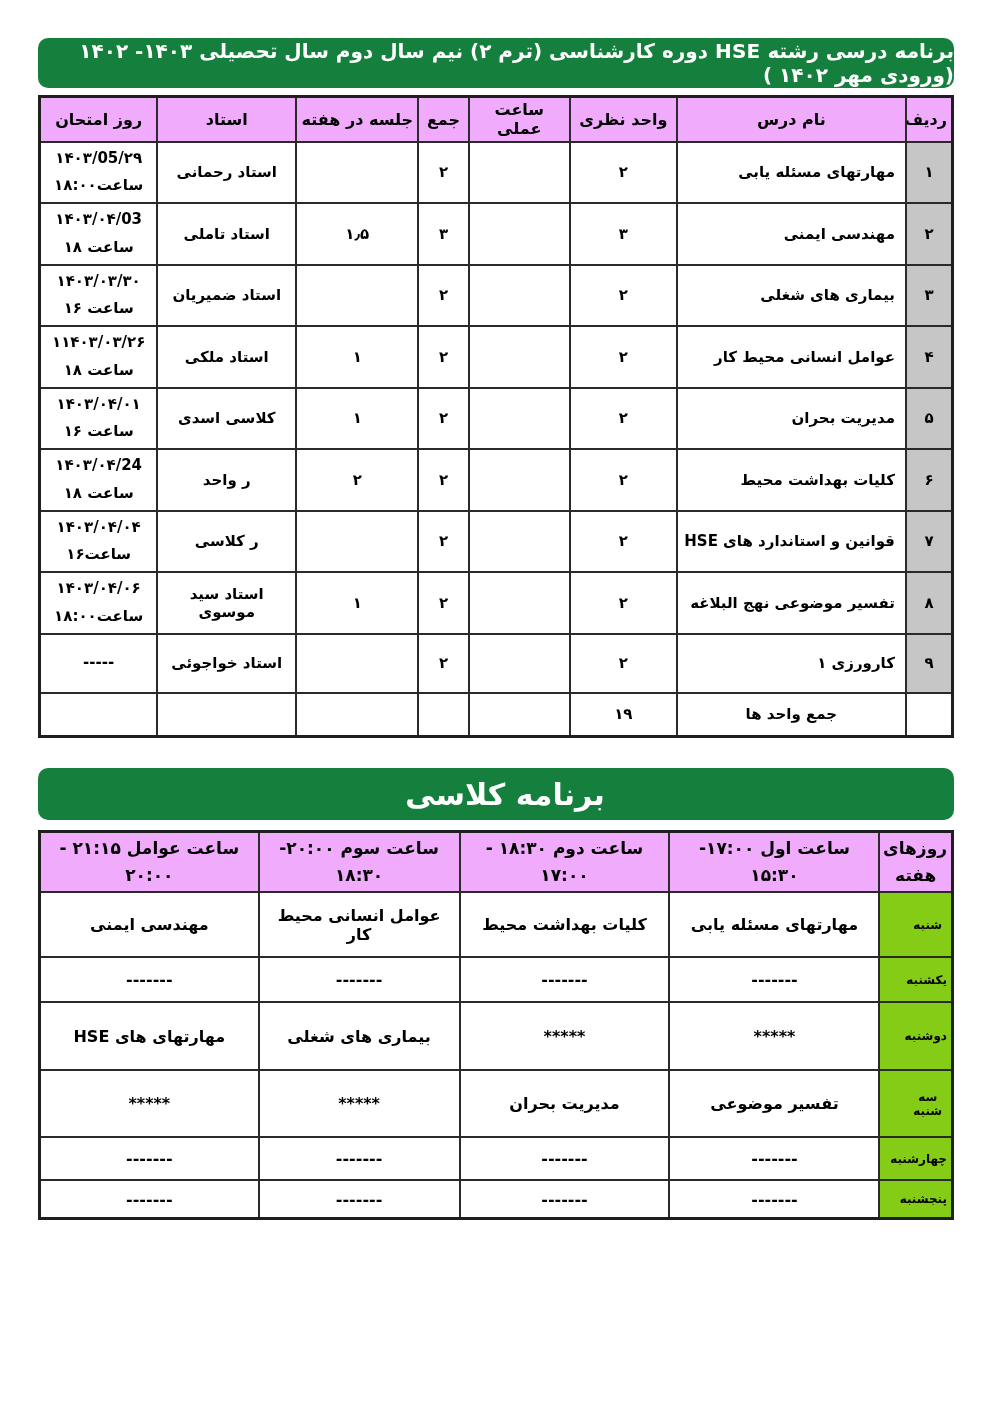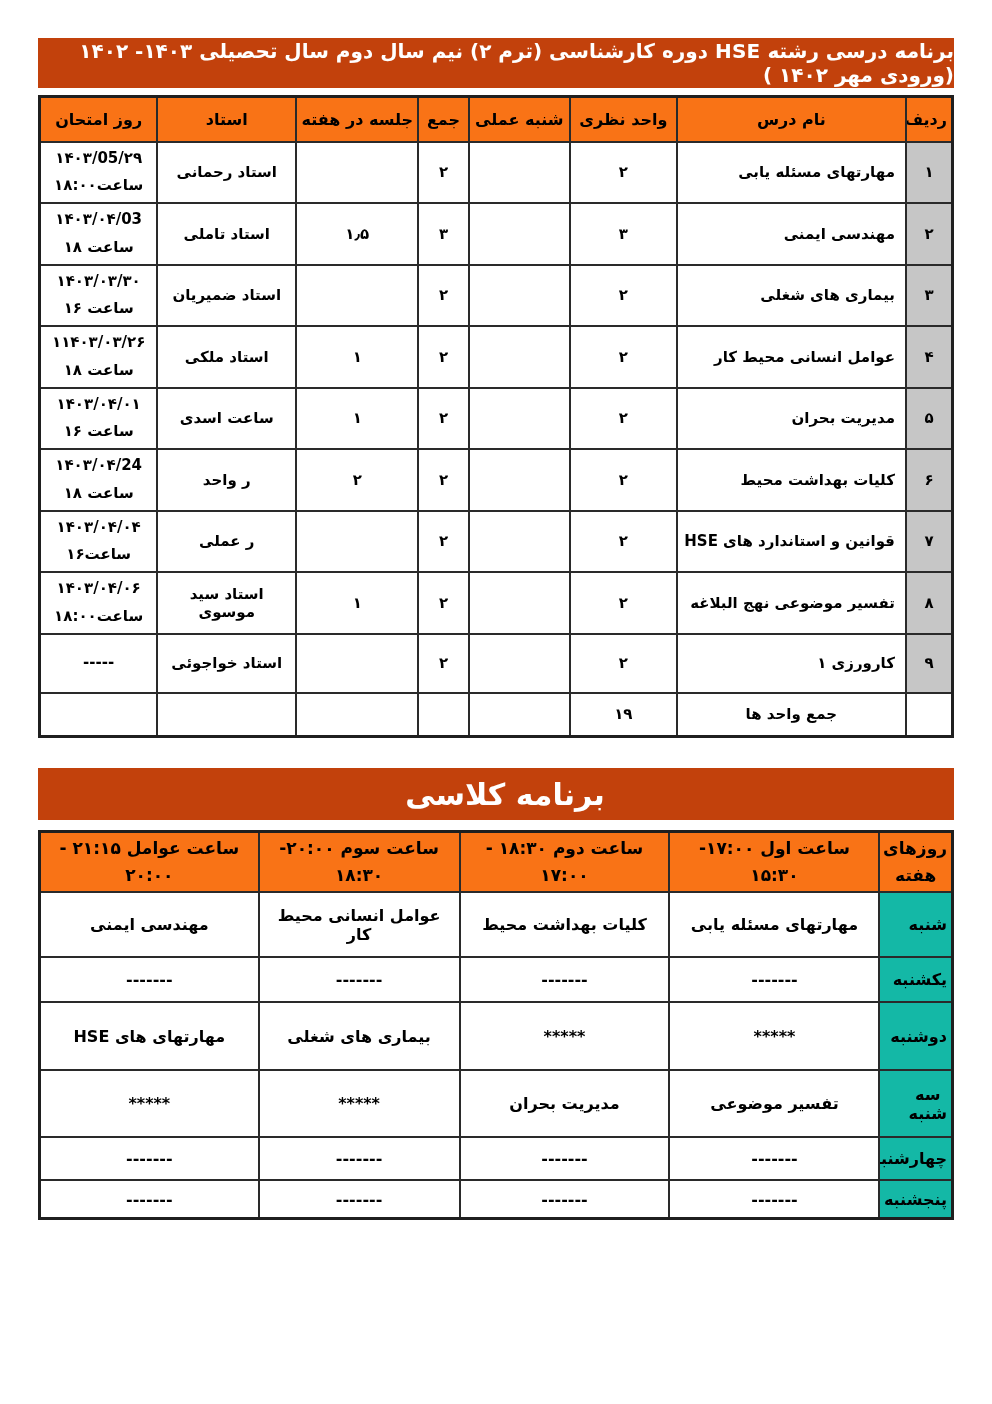--- a/index.html
+++ b/index.html
@@ -2,52 +2,52 @@
 <html lang="fa"><head>
 <meta charset="utf-8">
 <style>
   html,body { margin:0; padding:0; background:#ffffff; }
   .page {
     position:relative; width:992px; height:1404px; background:#ffffff;
     font-family:"DejaVu Sans", sans-serif; color:#000;
   }
   .titlebar {
     position:absolute; left:38px; width:916px;
-    background:#c2410c; color:#ffffff; font-weight:bold;
+    background:#15803d; color:#ffffff; font-weight:bold;
     display:flex; align-items:center; justify-content:center;
-    direction:rtl; box-sizing:border-box;
+    direction:rtl; box-sizing:border-box;border-radius:10px;
   }
   .titlebar.top    { top:38px;  height:50px; font-size:20px; letter-spacing:0.2px; }
   .titlebar.bottom { top:768px; height:52px; font-size:30px;padding-left:18px; }
 
   table {
     position:absolute; left:38px; width:916px;
     border-collapse:collapse; direction:rtl; table-layout:fixed;
     background:#ffffff;
   }
   .course-table { top:95px; border:3px solid #1f1f1f; }
   .class-table  { top:830px; border:3px solid #1f1f1f; }
 
   td, th {
     border:2px solid #2a2a2a;
     font-weight:bold; color:#000;
     text-align:center; vertical-align:middle;
     font-size:15px; padding:2px 4px;
     box-sizing:border-box; overflow:hidden;
     background:#ffffff;
   }
-  th { background:#f97316; font-size:16px; }
+  th { background:#f0abfc; font-size:16px; }
   .gray { background:#c6c6c6; }
 
   .course-table .name  { text-align:right; padding-right:10px; }
   .course-table .exam div { line-height:1.85; }
 
   .class-table td { font-size:16px; }
   .class-table th { font-size:17px; line-height:1.6; }
-  .class-table .day { background:#14b8a6; font-size:16px;padding-left:28px; }
+  .class-table .day { background:#84cc16; font-size:12px;padding-left:28px; }
 
   .hh45 { height:45px; } .hh59 { height:59px; } .hh44 { height:44px; }
   .ch60 { height:60px; } .ch65 { height:65px; } .ch45 { height:45px; }
   .ch68 { height:68px; } .ch67 { height:67px; } .ch43 { height:43px; }
   .ch38 { height:38px; }
 </style>
 </head>
 <body>
 
 <div class="page">
@@ -63,21 +63,21 @@
       <col style="width:5.5%">
         <col style="width:13.4%">
         <col style="width:15.2%">
         <col style="width:12.9%">
     </colgroup>
     <thead>
       <tr class="hh45">
         <th>ردیف</th>
         <th>نام درس</th>
         <th>واحد نظری</th>
-        <th>شنبه عملی</th>
+        <th>ساعت عملی</th>
         <th>جمع</th>
         <th>جلسه در هفته</th>
         <th>استاد</th>
         <th>روز امتحان</th>
       </tr>
     </thead>
     <tbody>
       <tr class="hh59">
         <td class="gray">۱</td>
         <td class="name">مهارتهای مسئله یابی</td>
@@ -130,21 +130,21 @@
           <div>ساعت ۱۸</div>
         </td>
       </tr>
       <tr class="hh59">
         <td class="gray">۵</td>
         <td class="name">مدیریت بحران</td>
         <td>۲</td>
         <td></td>
         <td>۲</td>
         <td>۱</td>
-        <td>ساعت اسدی</td>
+        <td>کلاسی اسدی</td>
         <td class="exam">
           <div>۱۴۰۳/۰۴/۰۱</div>
           <div>ساعت ۱۶</div>
         </td>
       </tr>
       <tr class="hh59">
         <td class="gray">۶</td>
         <td class="name">کلیات بهداشت محیط</td>
         <td>۲</td>
         <td></td>
@@ -156,21 +156,21 @@
           <div>ساعت ۱۸</div>
         </td>
       </tr>
       <tr class="hh59">
         <td class="gray">۷</td>
         <td class="name">قوانین و استاندارد های HSE</td>
         <td>۲</td>
         <td></td>
         <td>۲</td>
         <td></td>
-        <td>ر عملی</td>
+        <td>ر کلاسی</td>
         <td class="exam">
           <div>۱۴۰۳/۰۴/۰۴</div>
           <div>ساعت۱۶</div>
         </td>
       </tr>
       <tr class="hh59">
         <td class="gray">۸</td>
         <td class="name">تفسیر موضوعی نهج البلاغه</td>
         <td>۲</td>
         <td></td>

